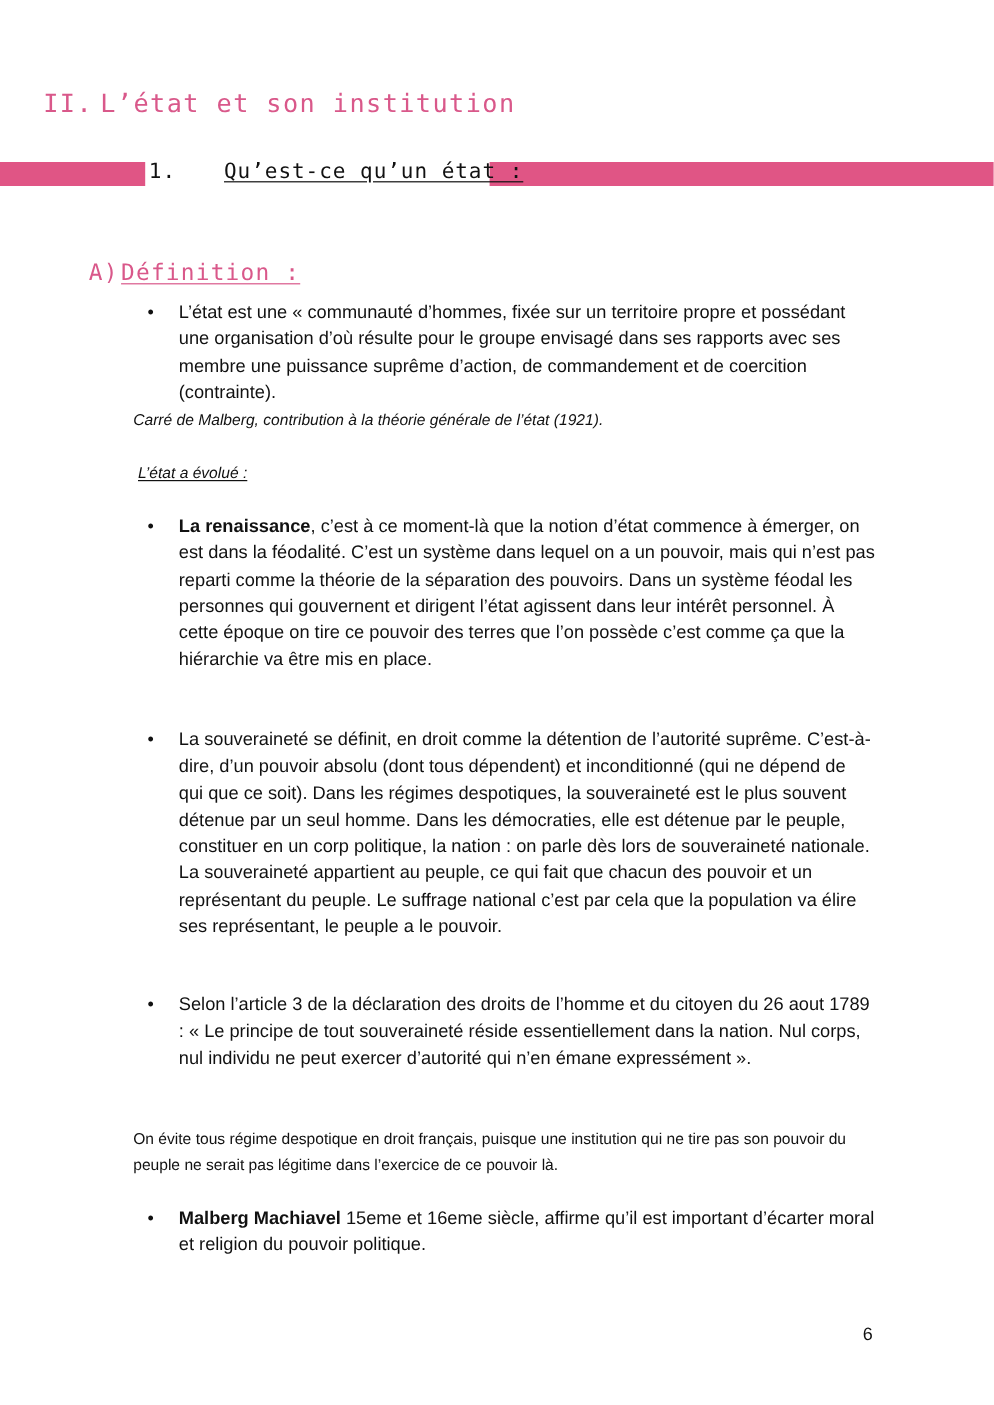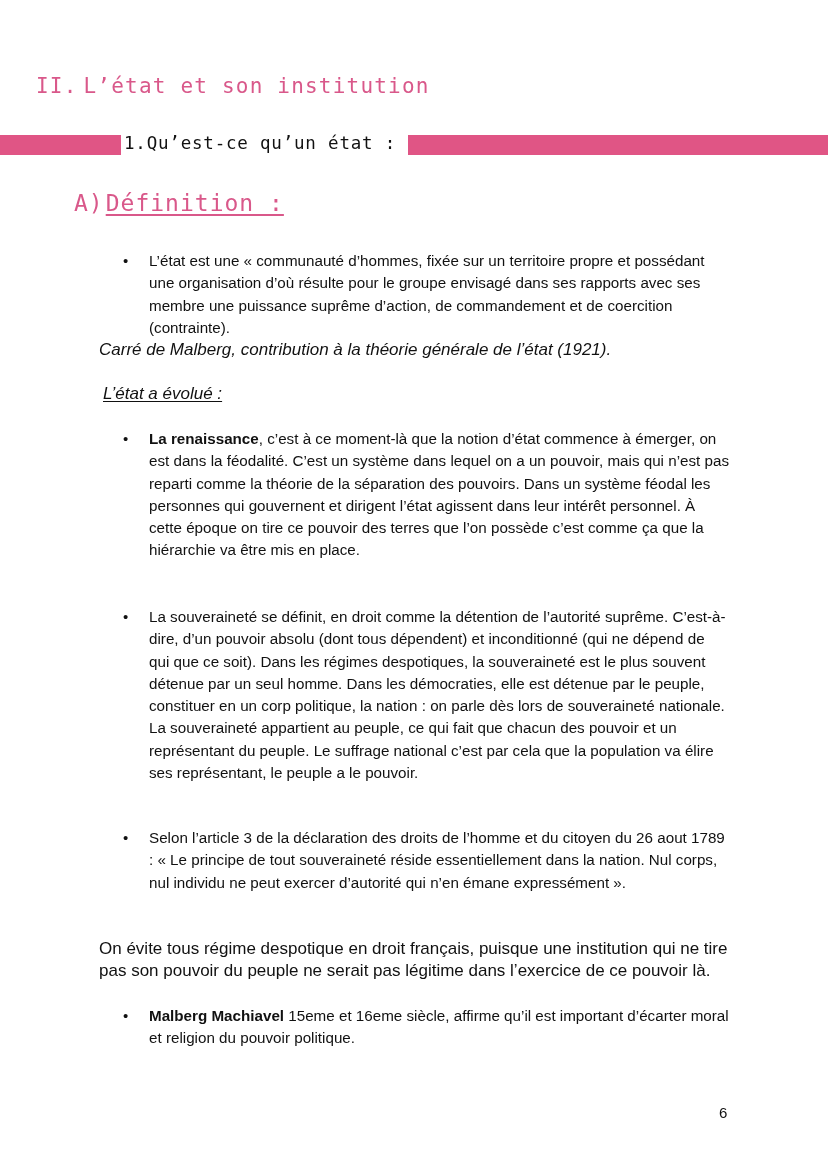--- a/index.html
+++ b/index.html
@@ -7,25 +7,25 @@
          font-family: "Liberation Sans", sans-serif; color: #111; }
   .mono { font-family: "DejaVu Sans Mono", "Liberation Mono", monospace; }
   .h1 { position: absolute; left: 36px; top: 74px; font-size: 21px; color: #D9588A;
         letter-spacing: 1.2px; white-space: pre; }
   .h1 .num { margin-right: 6px; }
   .bar { position: absolute; background: #E05585; height: 20px; top: 135px; }
   .bar.left { left: 0; width: 121px; }
   .bar.right { left: 408px; right: 0; }
   .h2 { position: absolute; left: 124px; top: 133px; font-size: 17.5px; color: #111;
         letter-spacing: 0.8px; white-space: pre; }
-  .h2 .t { text-underline-offset: 3px; }
-  .h3 { position: absolute; left: 74px; top: 190px; font-size: 23px; color: #D9588A;
+  .h2 .t { text-decoration: underline; text-underline-offset: 3px; margin-left: 40px; }
+  .h3 { position: absolute; left: 74px; top: 216px; font-size: 19px; color: #D9588A;
         letter-spacing: 1px; white-space: pre; }
   .h3 .t { text-decoration: underline; text-underline-offset: 3px; margin-left: 2px; }
-  .para { position: absolute; font-size: 17px; line-height: 22.3px; }
+  .para { position: absolute; font-size: 13px; line-height: 22.3px; margin-left: 12px; }
   .bullet { position: absolute; left: 149px; width: 580px; font-size: 15.2px; line-height: 22.3px; }
   .bullet .dot { position: absolute; left: -26px; top: 0; font-size: 15px; }
   .bullet b { font-weight: bold; }
   .cite { font-style: italic; }
   .u { text-decoration: underline; text-underline-offset: 2px; }
   .pagenum { position: absolute; left: 719px; top: 1104px; font-size: 15px; }
 </style>
 </head>
 <body>
 

